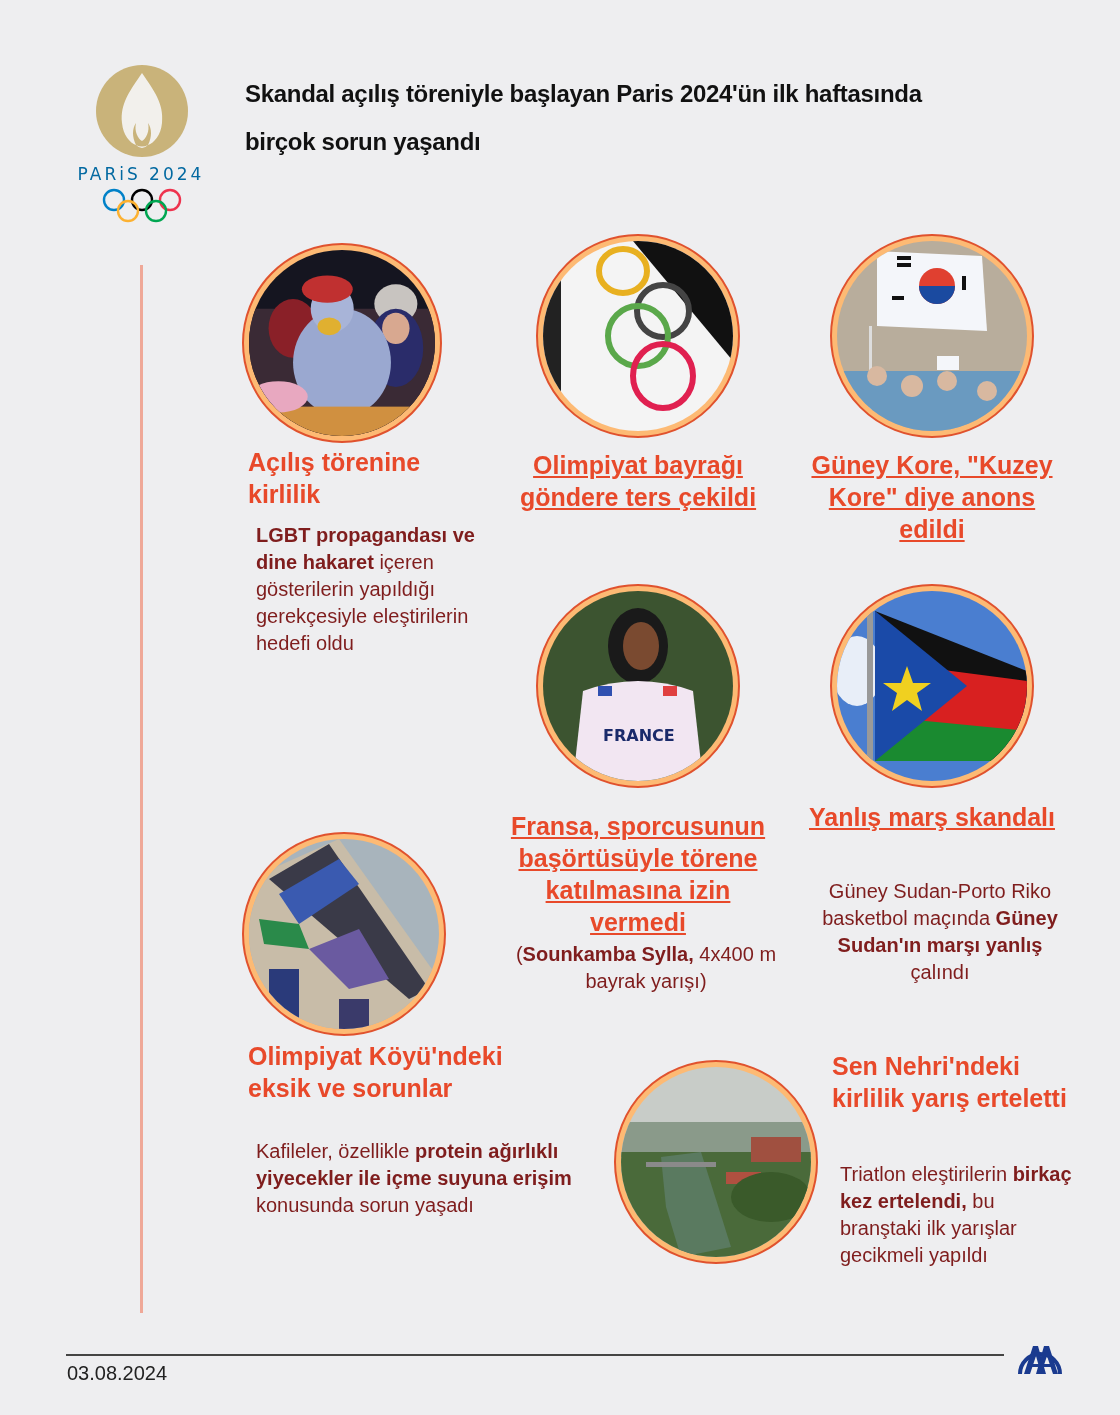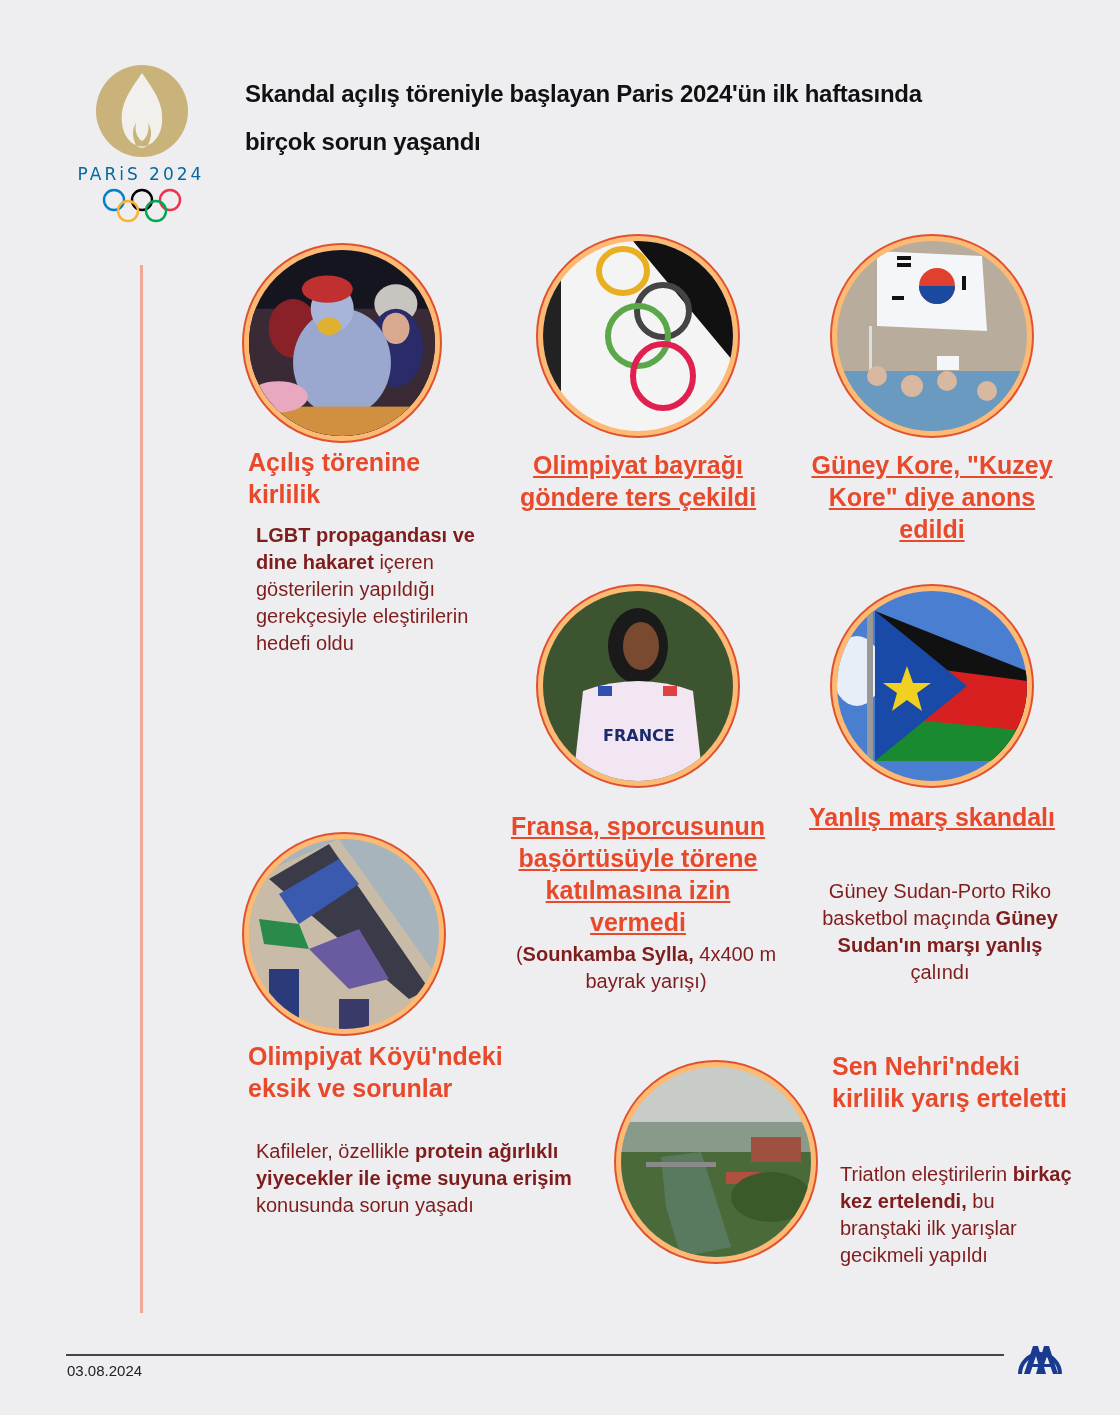--- a/index.html
+++ b/index.html
@@ -50,21 +50,21 @@
   }
   .heading.center { text-align: center; text-decoration: underline; }
   .body-text {
     position: absolute; font-size: 20px; line-height: 27px; color: #7f1d1d; margin-left: 8px;
   }
   .body-text.center { text-align: center; }
   .body-text b { font-weight: 700; }
   .para + .para { margin-top: 10px; }
 
   .footer-line { left: 66px; top: 1354px; width: 938px; height: 2px; background: #444; }
-  .date { left: 67px; top: 1362px; font-size: 15px; color: #222; }
+  .date { left: 67px; top: 1362px; font-size: 20px; color: #222; }
   .aa-logo { left: 1016px; top: 1334px; width: 48px; height: 42px; }
 </style>
 </head>
 <body>
 
 <div class="abs logo">
   <div class="flame-disc">
     <svg viewBox="0 0 92 92" width="92" height="92">
       <path d="M46 8 C34 26 24 38 26 58 C27 70 34 78 40 80 C36 72 36 64 40 58 C38 66 42 74 46 76 C50 74 54 66 52 58 C56 64 56 72 52 80 C58 78 65 70 66 58 C68 38 58 26 46 8 Z" fill="#f2f0ec"></path>
       <path d="M40 80 Q46 86 52 80 Q46 83 40 80 Z" fill="#f2f0ec"></path>

